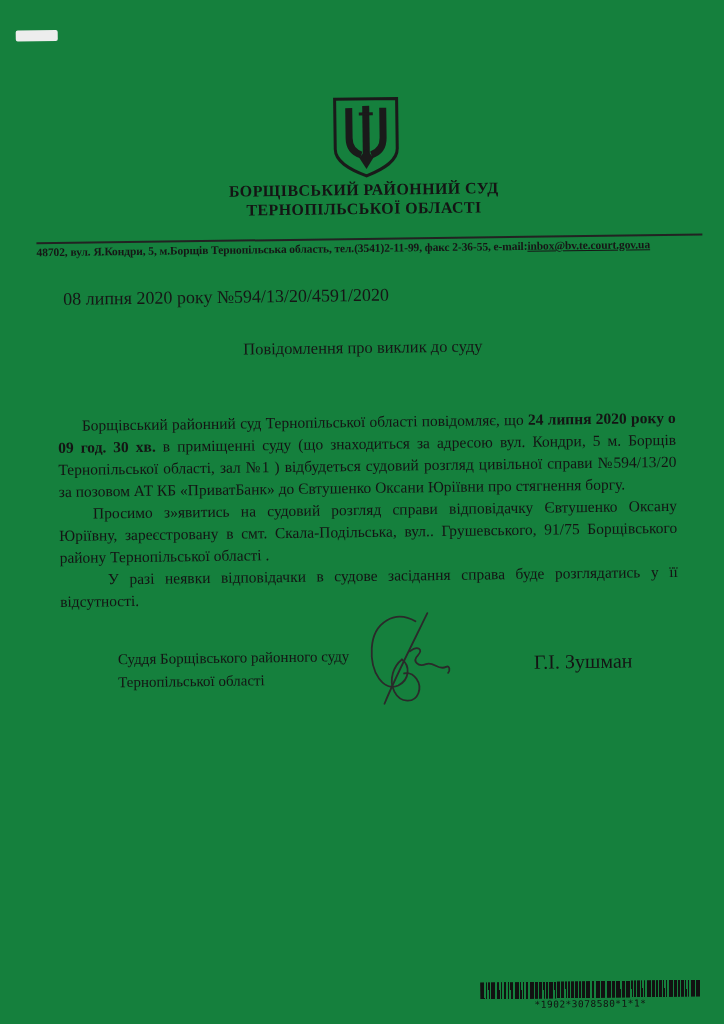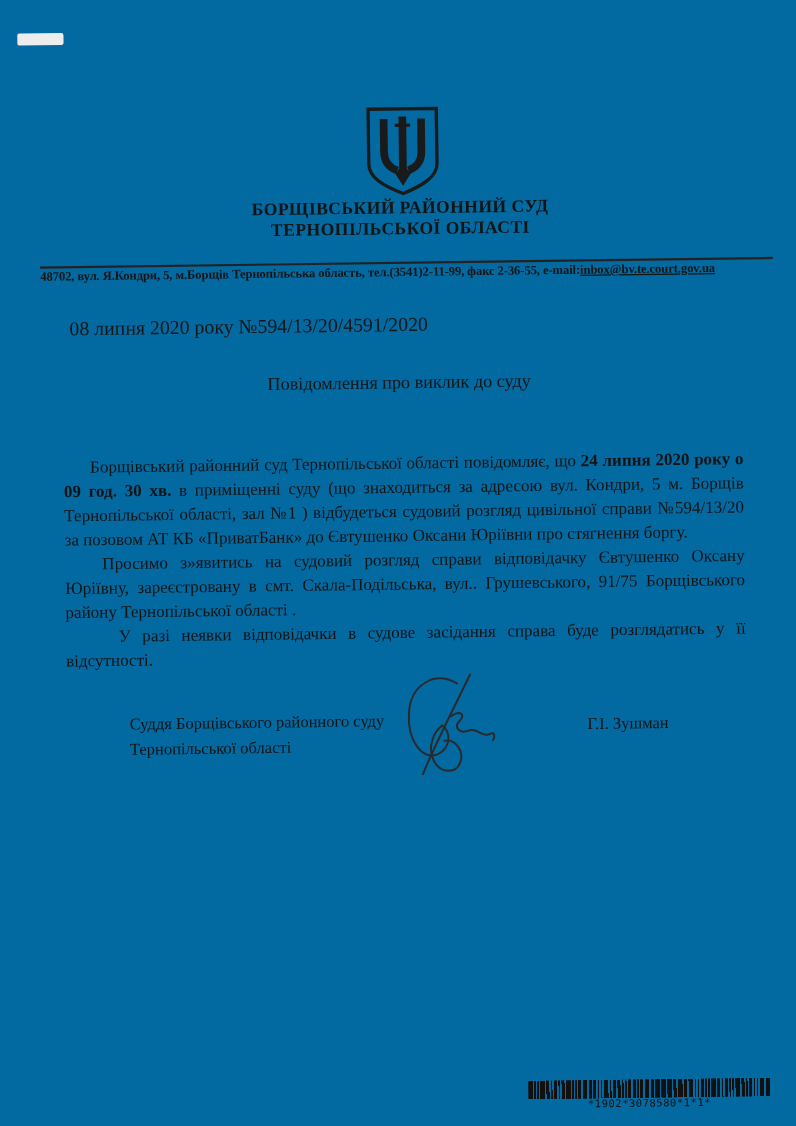--- a/index.html
+++ b/index.html
@@ -1,17 +1,17 @@
 <!DOCTYPE html>
 <html><head>
 <meta charset="utf-8">
 <style>
   html,body{margin:0;padding:0;background:#ffffff;}
   .page{
-    position:relative;width:724px;height:1024px;background:#0369a1;
+    position:relative;width:724px;height:1024px;background:#15803d;
     overflow:hidden;color:#1b1b1b;
     font-family:"Liberation Serif", serif;
   }
   .skew{position:absolute;inset:0;transform:rotate(-0.75deg);transform-origin:362px 512px;}
   .smudge{position:absolute;left:22px;top:26px;width:42px;height:11px;background:#ededed;border-radius:2px;}
   .emblem{position:absolute;left:333px;top:96px;width:76px;height:84px;}
   .court-name{
     position:absolute;left:0;top:181px;width:736px;text-align:center;
     font-weight:bold;font-size:16px;line-height:18.5px;letter-spacing:0.4px;color:#141414;
   }
@@ -26,21 +26,21 @@
   .body-text{
     position:absolute;left:59px;top:411px;width:618px;
     font-size:15.5px;line-height:22px;color:#141414;
   }
   .body-text p{margin:0;text-align:justify;}
   .body-text p:nth-child(1){text-indent:24px;}
   .body-text p:nth-child(2){text-indent:34px;}
   .body-text p:nth-child(3){text-indent:48px;}
   .sig-label{position:absolute;left:116px;top:645px;font-size:15px;line-height:22.5px;color:#141414;}
   .sig-mark{position:absolute;left:352px;top:608px;width:100px;height:108px;}
-  .sig-name{position:absolute;left:532px;top:653px;font-size:15px;color:#141414;}
+  .sig-name{position:absolute;left:532px;top:653px;font-size:20px;color:#141414;}
   .barcode-wrap{position:absolute;left:474px;top:984px;width:220px;text-align:center;}
   .barcode-svg{display:block;width:220px;height:17px;}
   .barcode-text{
     margin-top:0px;font-family:"DejaVu Sans Mono", monospace;
     font-size:9.5px;letter-spacing:0.5px;color:#111;
   }
 </style>
 </head>
 <body>
 

